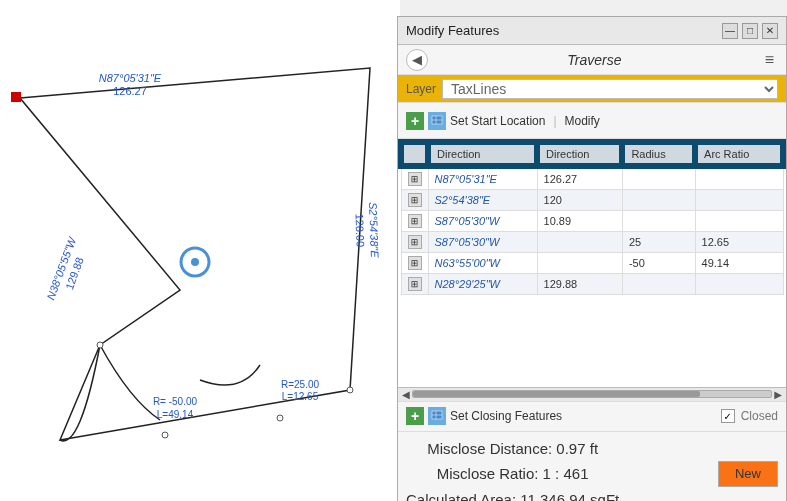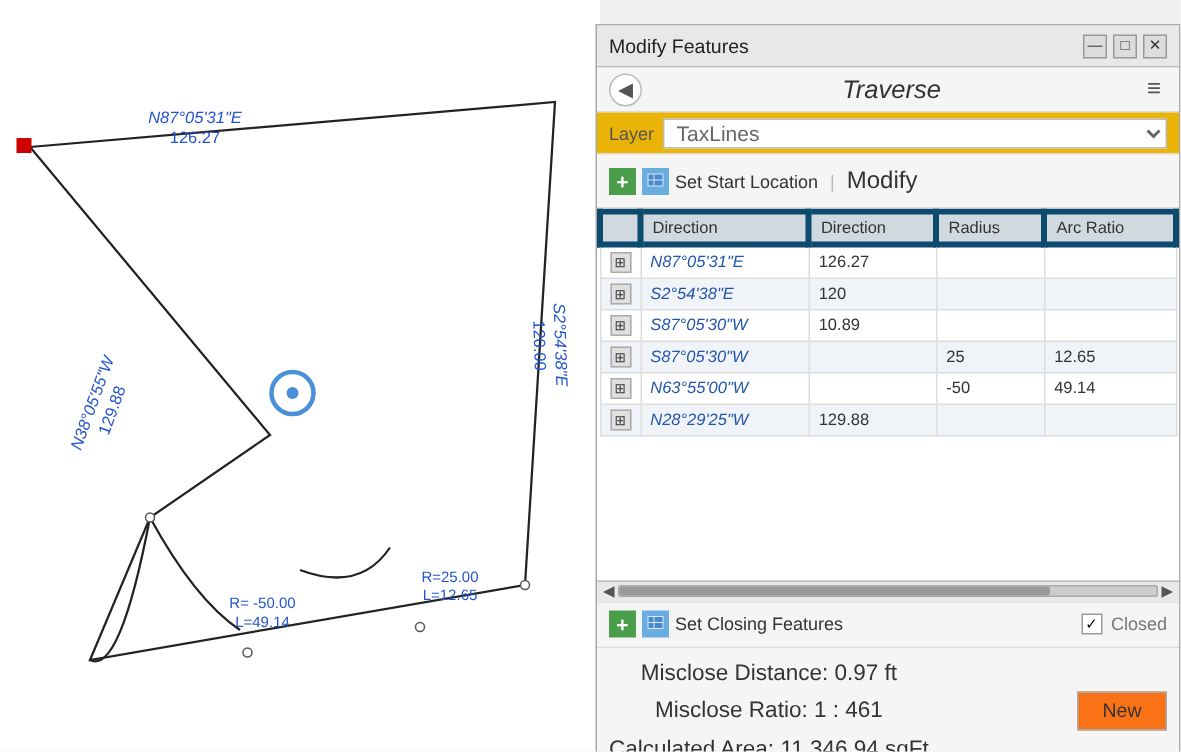--- a/index.html
+++ b/index.html
@@ -79,21 +79,21 @@
       width: 22px; height: 22px;
       border: 1px solid #bbb;
       border-radius: 50%;
       background: #fff;
       display: flex; align-items: center; justify-content: center;
       cursor: pointer;
       font-size: 13px;
       color: #555;
     }
     #traverse-title {
-      font-size: 17px;
+      font-size: 14px;
       color: #333;
       font-style: italic;
     }
     #menu-btn {
       font-size: 16px;
       color: #555;
       cursor: pointer;
       padding: 0 4px;
     }
 
@@ -148,21 +148,21 @@
       font-weight: bold;
     }
     .map-icon {
       width: 18px; height: 18px;
       background: #6aade0;
       display: flex; align-items: center; justify-content: center;
       font-size: 10px;
       color: white;
     }
     .modify-btn {
-      font-size: 16px;
+      font-size: 12px;
       color: #333;
       cursor: pointer;
       background: none;
       border: none;
     }
 
     
     #table-container {
       flex: 1;
       overflow-y: auto;
@@ -173,21 +173,21 @@
       width: 100%;
       border-collapse: collapse;
       font-size: 11px;
     }
     thead tr {
       background: #d0d8e0;
     }
     thead th {
       padding: 3px 6px;
       text-align: left;
-      border: 4px solid #0c4a6e;
+      border: 6px solid #0c4a6e;
       font-weight: normal;
       color: #333;
       white-space: nowrap;
     }
     tbody tr {
       background: #fff;
     }
     tbody tr:nth-child(even) {
       background: #f0f4f8;
     }

